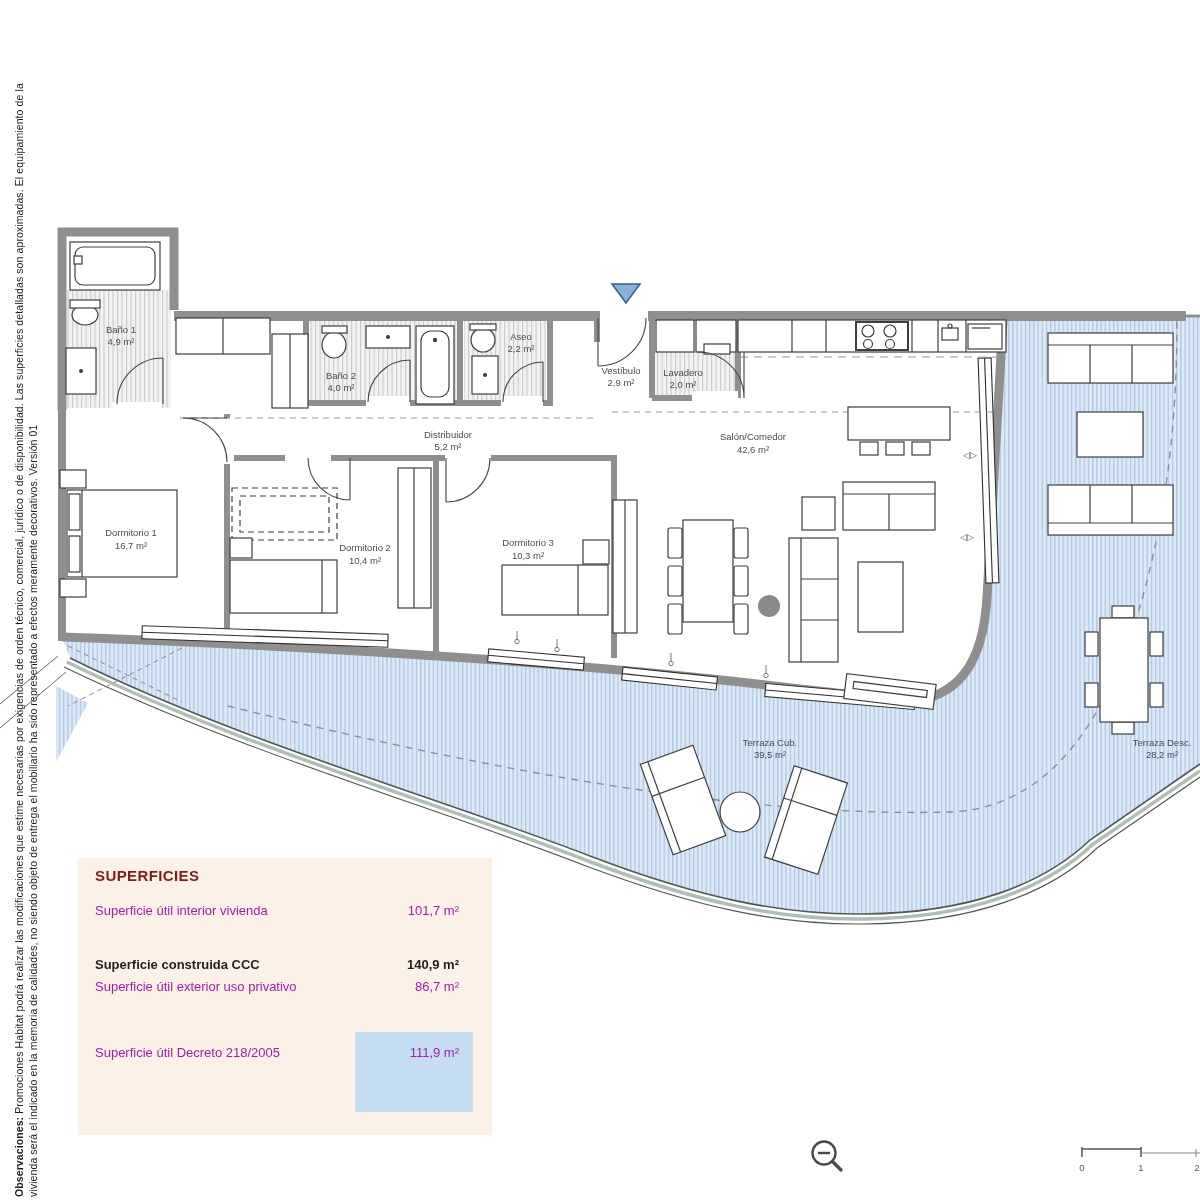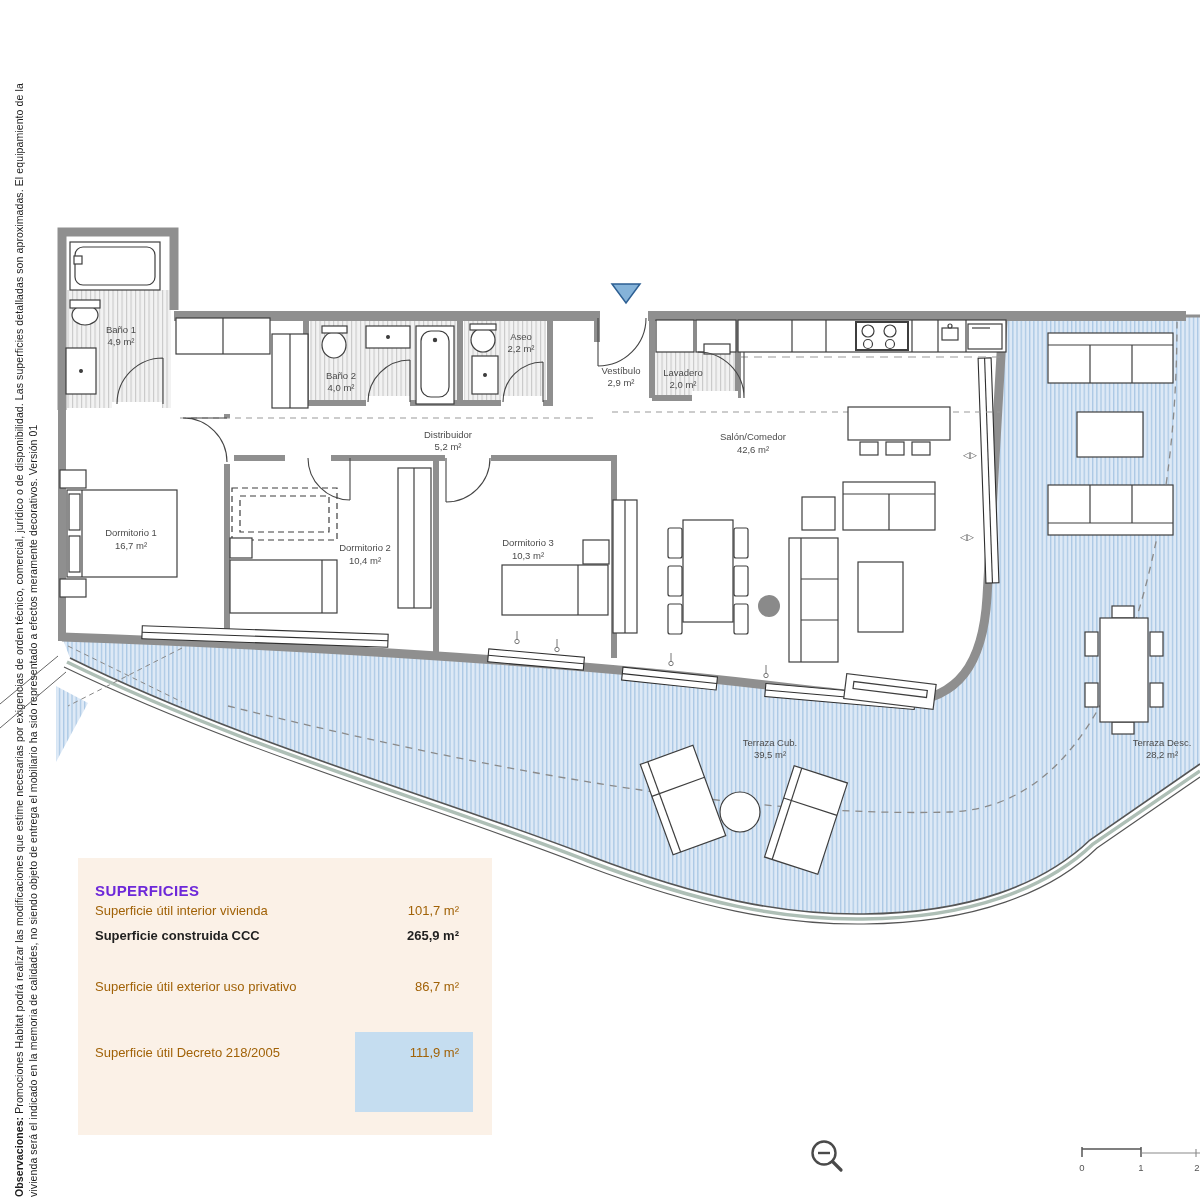--- a/index.html
+++ b/index.html
@@ -4,27 +4,27 @@
 <style>
   html,body{margin:0;padding:0;background:#fff;}
   .canvas{position:relative;width:1200px;height:1200px;background:#fff;overflow:hidden;
           font-family:"Liberation Sans",sans-serif;color:#222;}
   .sidenote{position:absolute;left:12px;top:1197px;transform-origin:0 0;transform:rotate(-90deg);
             width:1190px;font-size:10.5px;line-height:14px;color:#1d1d1d;letter-spacing:.1px;}
   .sidenote b{font-weight:bold;}
   .plan{position:absolute;left:0;top:0;}
   .rl{font-size:9.5px;fill:#4b4b4b;}
   .panel{position:absolute;left:78px;top:858px;width:414px;height:277px;background:#fbf1e7;}
-  .panel-title{position:absolute;left:17px;top:24px;font-size:15px;font-weight:bold;color:#6d28d9;letter-spacing:.4px;}
+  .panel-title{position:absolute;left:17px;top:9px;font-size:15px;font-weight:bold;color:#7f1d1d;letter-spacing:.4px;}
   .hl{position:absolute;left:277px;top:174px;width:118px;height:80px;background:#c5ddf0;}
-  .srow{position:absolute;left:17px;width:380px;height:18px;font-size:13px;color:#a16207;}
+  .srow{position:absolute;left:17px;width:380px;height:18px;font-size:13px;color:#a21caf;}
   .srow .lab{position:absolute;left:0;top:0;}
   .srow .val{position:absolute;right:16px;top:0;text-align:center;}
   .srow.bold{font-weight:bold;color:#1f1f1f;}
-  .r1{top:45px}.r2{top:70px}.r3{top:121px}.r4{top:187px}.r5{top:225px}
+  .r1{top:45px}.r2{top:99px}.r3{top:121px}.r4{top:187px}.r5{top:225px}
 </style>
 </head>
 <body>
 
 <div class="canvas">
 
   <div class="sidenote">
     <div><b>Observaciones:</b><span> Promociones Habitat podrá realizar las modificaciones que estime necesarias por exigencias de orden técnico, comercial, jurídico o de disponibilidad. Las superficies detalladas son aproximadas. El equipamiento de la</span></div>
     <div>vivienda será el indicado en la memoria de calidades, no siendo objeto de entrega el mobiliario ha sido representado a efectos meramente decorativos. Versión 01</div>
   </div>
@@ -363,21 +363,21 @@
 
   <div class="panel">
     <div class="hl"></div>
     <div class="panel-title">SUPERFICIES</div>
     <div class="srow r1">
       <span class="lab">Superficie útil interior vivienda</span>
       <span class="val">101,7 m²</span>
     </div>
     <div class="srow r2 bold">
       <span class="lab">Superficie construida CCC</span>
-      <span class="val">265,9 m²</span>
+      <span class="val">140,9 m²</span>
     </div>
     <div class="srow r3">
       <span class="lab">Superficie útil exterior uso privativo</span>
       <span class="val">86,7 m²</span>
     </div>
     <div class="srow r4">
       <span class="lab">Superficie útil Decreto 218/2005</span>
       <span class="val">111,9 m²</span>
     </div>
   </div>

